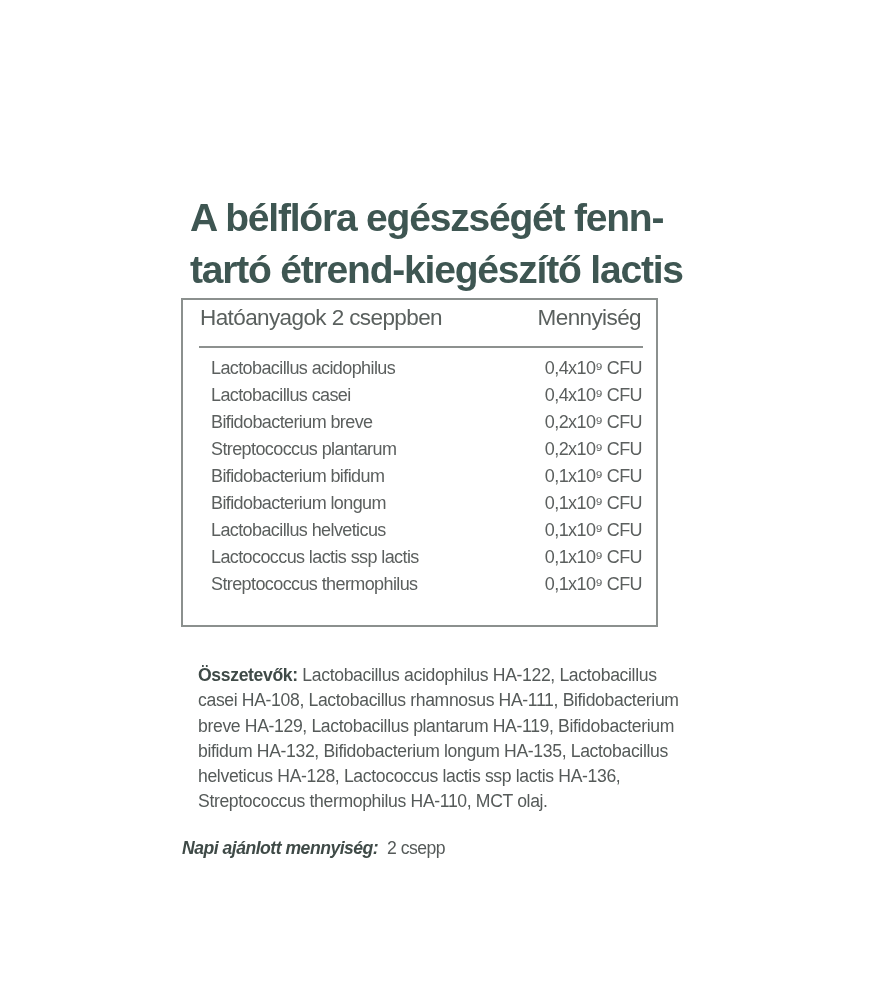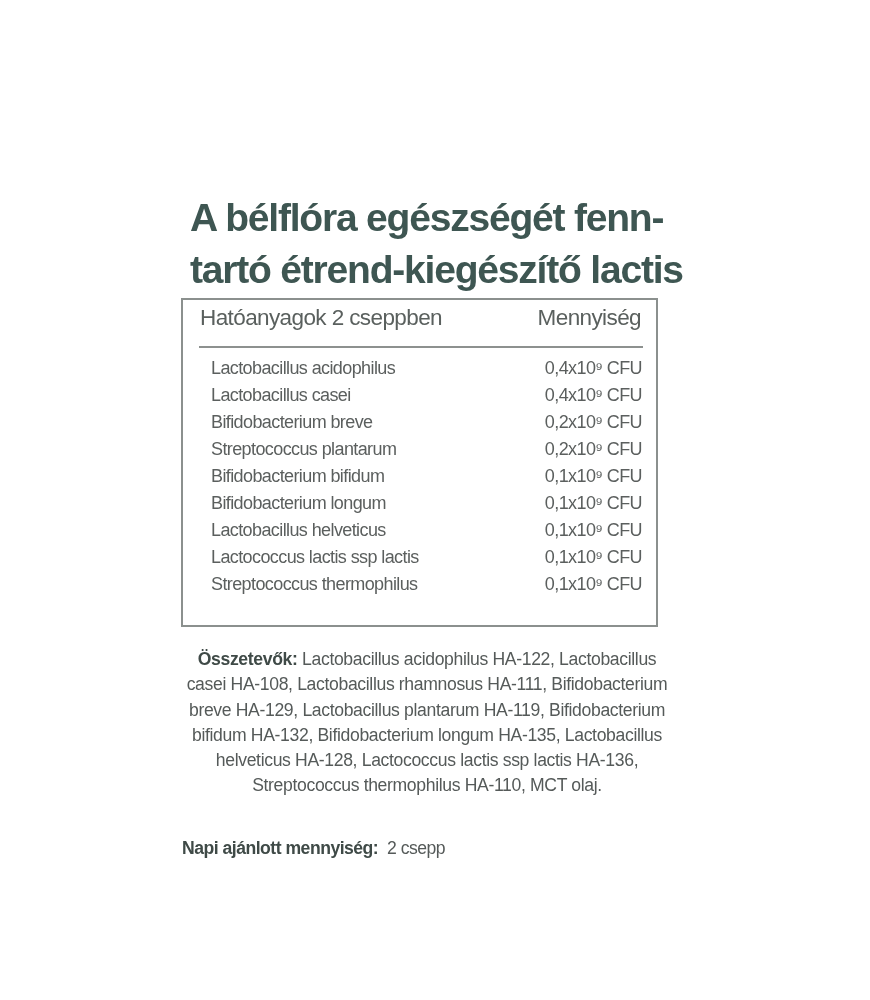--- a/index.html
+++ b/index.html
@@ -27,29 +27,28 @@
     border-top: 2px solid #8d918f;
   }
   .rows { position: absolute; left: 28px; right: 14px; top: 55px; }
   .row {
     display: flex; justify-content: space-between; height: 27px; line-height: 27px;
     font-size: 18px; color: #5b5f5e; letter-spacing: -0.6px;
   }
   .ingredients {
     position: absolute; left: 182px; top: 647px; width: 490px;
     font-size: 17.6px; line-height: 25.3px; color: #555a59; letter-spacing: -0.35px;
-    margin: 0;
-    text-align: center;
+    margin: 16px;
   }
   .ingredients .label { font-weight: bold; color: #3f4a47; }
   .daily {
     position: absolute; left: 182px; top: 836px;
     font-size: 17.6px; line-height: 25px; color: #555a59; letter-spacing: -0.5px;
   }
-  .daily .label { font-weight: bold; color: #3f4a47; }
+  .daily .label { font-weight: bold; color: #3f4a47; font-style: italic; }
 </style>
 </head>
 <body>
 
 <h1 class="title">
   <span>A bélflóra egészségét fenn-</span>
   <span>tartó étrend-kiegészítő lactis</span>
 </h1>
 
 <div class="box">

